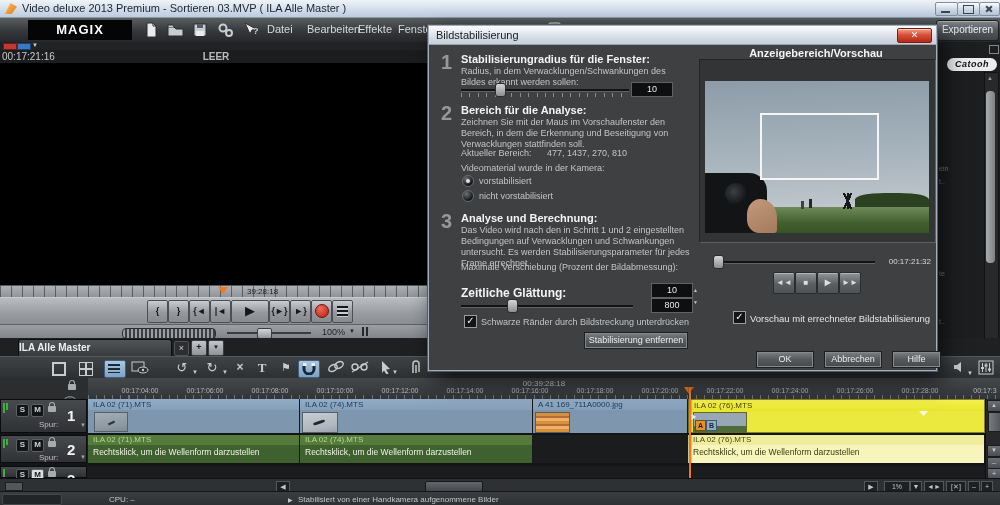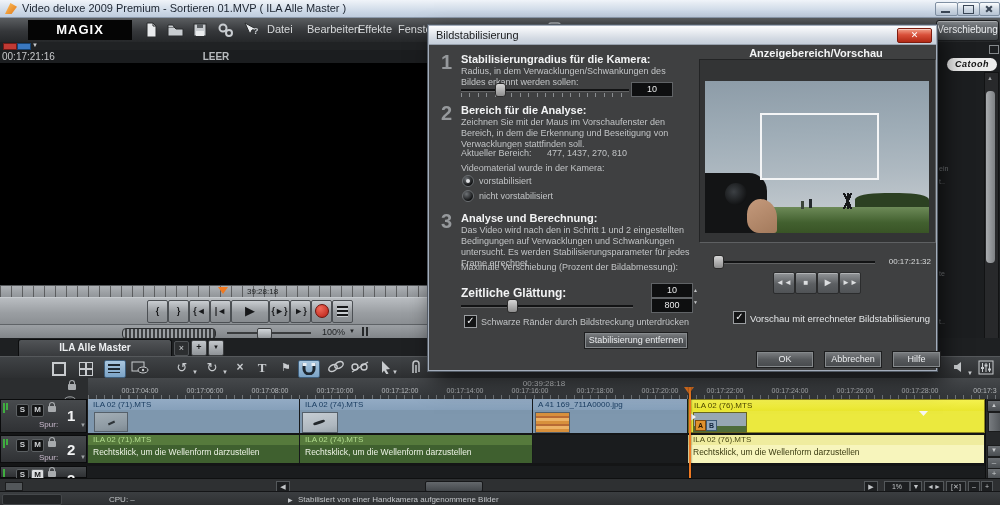--- a/index.html
+++ b/index.html
@@ -36,21 +36,21 @@
 
   
   .mediapool{left:932px;top:42px;width:68px;height:296px;background:#1c1e20;border-left:1px solid #45484b;}
   .catooh{left:14px;top:16px;width:50px;height:13px;background:#ececec;border-radius:7px;color:#111;font-weight:bold;font-size:9px;font-style:italic;text-align:center;line-height:13px;letter-spacing:.5px;}
   .mp-scroll{left:51px;top:30px;width:13px;height:276px;background:#28292b;border:1px solid #121314;}
   .mp-thumb{left:1px;top:18px;width:9px;height:172px;background:linear-gradient(90deg,#aaadb0,#7e8184);border-radius:4px;}
   .mp-frag{font-size:7px;color:#797d80;}
 
   
   .tabbar{left:0;top:338px;width:1000px;height:18px;background:#1e2022;}
-  .tab{left:18px;top:1px;width:152px;height:17px;background:linear-gradient(#515457,#37393c);border:1px solid #0c0d0e;border-bottom:none;border-radius:3px 3px 0 0;color:#eceef0;font-size:10px;font-weight:bold;text-align:center;line-height:16px;}
+  .tab{left:18px;top:1px;width:152px;height:17px;background:linear-gradient(#515457,#37393c);border:1px solid #0c0d0e;border-bottom:none;border-radius:3px 3px 0 0;color:#eceef0;font-size:10px;font-weight:bold;line-height:16px;}
   .tabx{left:174px;top:3px;width:13px;height:13px;background:#2c2e30;border:1px solid #505356;border-radius:2px;color:#cdd0d3;font-size:9px;line-height:12px;text-align:center;}
   .minibtn{top:2px;width:14px;height:14px;background:linear-gradient(#c3c7cb,#8f9397);border:1px solid #3c3e40;border-radius:2px;color:#17181a;font-size:9px;font-weight:bold;text-align:center;line-height:13px;}
   .tltoolbar{left:0;top:356px;width:1000px;height:22px;background:linear-gradient(#404346,#2c2e30);border-top:1px solid #55585b;border-bottom:1px solid #101112;}
   .tico{top:3px;width:20px;height:16px;color:#c8cbce;font-size:12px;text-align:center;line-height:15px;}
   .tico.hl{background:linear-gradient(#a9c7e0,#7ba3c6);border:1px solid #3f5f7d;border-radius:2px;color:#1d2730;}
   .caret{font-size:6px;color:#c8cbce;}
 
   .rulerrow{left:88px;top:378px;width:912px;height:21px;background:linear-gradient(#45484b,#323538);border-bottom:1px solid #101112;overflow:hidden;}
   .ruler-ticktex{left:0;bottom:0;width:912px;height:4px;background:repeating-linear-gradient(90deg,rgba(220,225,230,.35) 0 1px,transparent 1px 8.1px);}
   .rtick{top:9px;font-size:7px;color:#b4b7ba;transform:translateX(-50%);white-space:nowrap;}
@@ -104,21 +104,21 @@
   .pv-sel{border:2px solid #f4f5f6;}
   .pbtn{top:0;width:20px;height:20px;background:linear-gradient(#939699,#5c5f62 55%,#505356);border:1px solid #2b2c2d;border-radius:2px;box-shadow:inset 0 1px 0 rgba(255,255,255,.3);color:#dcdee0;font-size:8px;text-align:center;line-height:19px;}
 </style>
 </head>
 <body>
 
 <div id="app">
 
   <div class="abs titlebar">
     <div class="abs appicon"></div>
-    <div class="abs title-text nosel">Video deluxe 2009 Premium - Sortieren 01.MVP ( ILA Alle Master )</div>
+    <div class="abs title-text nosel">Video deluxe 2013 Premium - Sortieren 03.MVP ( ILA Alle Master )</div>
     <div class="abs winbtn" style="left:935px;">
         <i style="left:5px;top:8px;width:9px;height:2px;"></i>
       </div>
     <div class="abs winbtn" style="left:957px;">
         <i style="left:5px;top:2px;width:9px;height:7px;background:none;border:1.5px solid #3a4656;"></i>
       </div>
     <div class="abs winbtn" style="left:979px;width:19px;">
         <i style="left:5px;top:5px;width:8px;height:2px;transform:rotate(45deg);"></i>
         <i style="left:5px;top:5px;width:8px;height:2px;transform:rotate(-45deg);"></i>
       </div>
@@ -151,21 +151,21 @@
     <div class="abs mitem nosel" style="left:307px;">Bearbeiten</div>
     <div class="abs mitem nosel" style="left:358px;">Effekte</div>
     <div class="abs mitem nosel" style="left:398px;">Fenster</div>
     <div class="abs mitem nosel" style="left:440px;">Bereitstellen</div>
     <div class="abs mitem nosel" style="left:505px;">Hilfe</div>
     <div class="abs tbico" style="left:548px;"><svg width="14" height="15">
           <rect x="1" y="1" width="11" height="12" rx="2" fill="none" stroke="#a9adb1" stroke-width="1.5"></rect>
           <rect x="4" y="4" width="5" height="6" fill="#a9adb1"></rect>
         </svg></div>
   </div>
-  <div class="abs exportbtn nosel">Verschiebung</div>
+  <div class="abs exportbtn nosel">Exportieren</div>
 
   <div class="abs mon-top">
     <div class="abs" style="left:3px;top:1px;width:12px;height:5px;background:#c03a34;border:1px solid #701a16;"></div>
     <div class="abs" style="left:17px;top:1px;width:12px;height:5px;background:#3a78c0;border:1px solid #164270;"></div>
     <div class="abs caret" style="left:32px;top:0px;">▼</div>
   </div>
   <div class="abs mon-info">
     <div class="abs nosel" style="left:2px;top:1px;font-size:10px;color:#c8cacc;">00:17:21:16</div>
     <div class="abs nosel" style="left:0;top:1px;width:432px;text-align:center;font-size:10px;font-weight:bold;color:#b9bcbf;">LEER</div>
   </div>
@@ -423,21 +423,21 @@
     <div class="abs statustxt nosel" style="left:298px;">Stabilisiert von einer Handkamera aufgenommene Bilder</div>
   </div>
 
   <div class="abs dialog">
     <div class="abs dlg-title">
       <span>Bildstabilisierung</span>
       <div class="abs dlg-close">✕</div>
     </div>
 
     <div class="abs stepnum nosel" style="left:12px;top:26px;">1</div>
-    <div class="abs dheading nosel" style="left:32px;top:27px;">Stabilisierungradius für die Kamera:</div>
+    <div class="abs dheading nosel" style="left:32px;top:27px;">Stabilisierungradius für die Fenster:</div>
     <div class="abs ddesc" style="left:32px;top:40px;width:230px;">Radius, in dem Verwacklungen/Schwankungen des Bildes erkannt werden sollen:</div>
     <div class="abs dslider-track" style="left:32px;top:63px;width:168px;"></div>
     <div class="abs dslider-ticks" style="left:32px;top:67px;width:168px;"></div>
     <div class="abs dthumb" style="left:66px;top:57px;"></div>
     <div class="abs valbox nosel" style="left:202px;top:56px;">10</div>
 
     <div class="abs stepnum nosel" style="left:12px;top:77px;">2</div>
     <div class="abs dheading nosel" style="left:32px;top:78px;">Bereich für die Analyse:</div>
     <div class="abs ddesc" style="left:32px;top:91px;width:238px;">Zeichnen Sie mit der Maus im Vorschaufenster den Bereich, in dem die Erkennung und Beseitigung von Verwacklungen stattfinden soll.</div>
     <div class="abs ddesc nosel" style="left:32px;top:122px;">Aktueller Bereich:</div>

